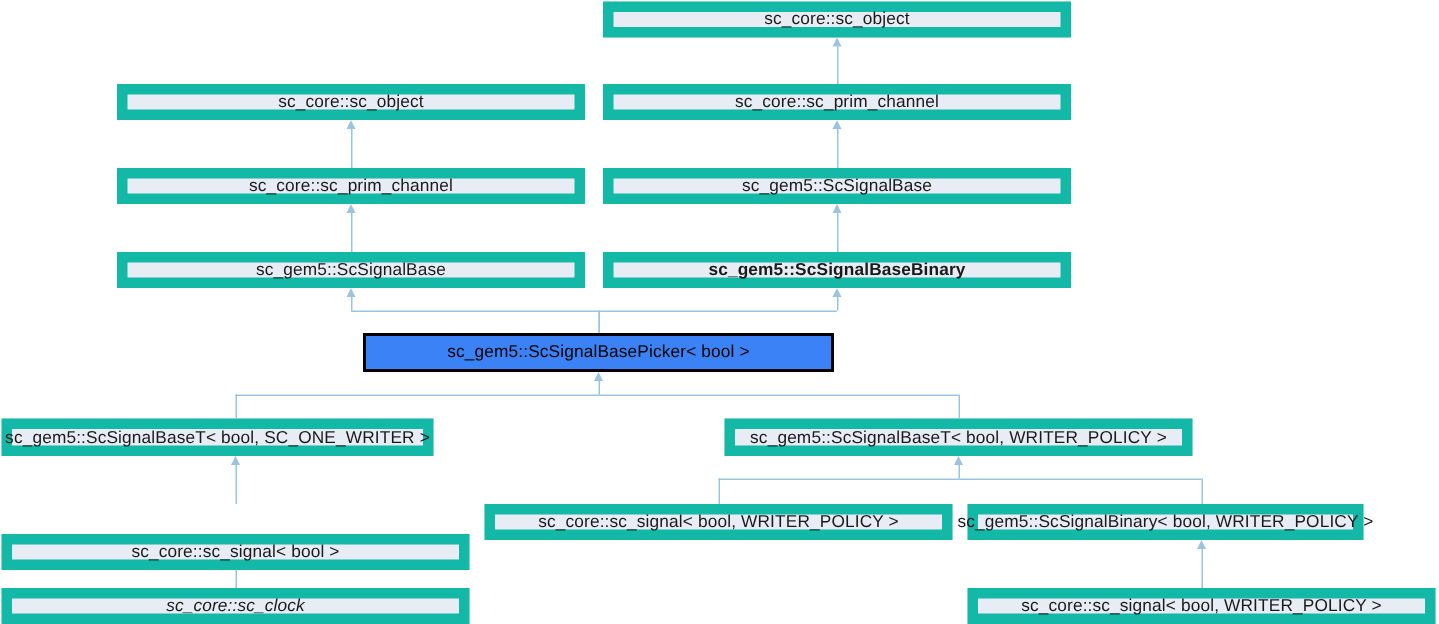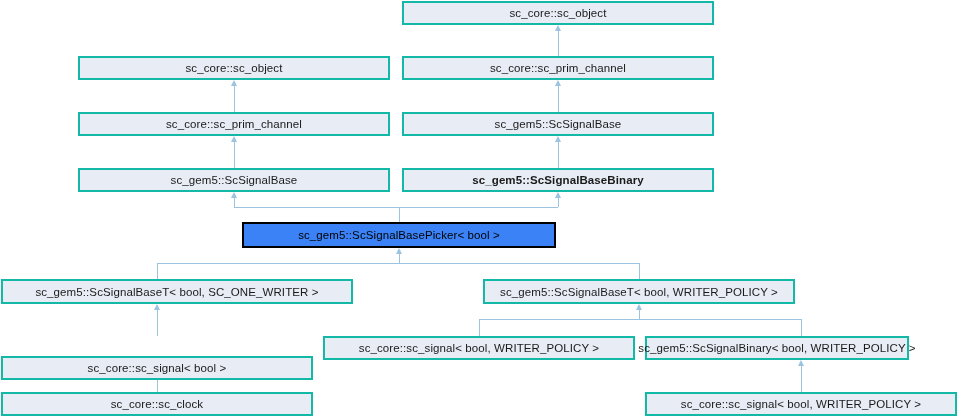--- a/index.html
+++ b/index.html
@@ -12,21 +12,21 @@
     width: 959px;
     height: 416px;
     background: #ffffff;
     font-family: "Liberation Sans", sans-serif;
     overflow: hidden;
   }
   .node {
     position: absolute;
     box-sizing: border-box;
     background: #e7ecf5;
-    border: 2px solid #14b8a6;
+    border: 7px solid #14b8a6;
     display: flex;
     align-items: center;
     justify-content: center;
     font-size: 11.5px;
     color: #1a1a1a;
     letter-spacing: 0.1px;
     white-space: nowrap;
     z-index: 3;
   }
   .node.current {
@@ -114,35 +114,35 @@
       </div>
       <div class="node" style="left: 78px; top: 168px; width: 312px; height: 24px;">
         <span class="label">sc_gem5::ScSignalBase</span>
       </div>
       <div class="node" style="left: 402px; top: 168px; width: 312px; height: 24px; font-weight: bold;">
         <span class="label">sc_gem5::ScSignalBaseBinary</span>
       </div>
       <div class="node current" style="left: 242px; top: 222px; width: 314px; height: 26px;">
         <span class="label">sc_gem5::ScSignalBasePicker&lt; bool &gt;</span>
       </div>
-      <div class="node" style="left: 1px; top: 279px; width: 352px; height: 25px;">
+      <div class="node" style="left: 1px; top: 279px; width: 288px; height: 25px;">
         <span class="label">sc_gem5::ScSignalBaseT&lt; bool, SC_ONE_WRITER &gt;</span>
       </div>
       <div class="node" style="left: 483px; top: 279px; width: 312px; height: 25px;">
         <span class="label">sc_gem5::ScSignalBaseT&lt; bool, WRITER_POLICY &gt;</span>
       </div>
       <div class="node" style="left: 1px; top: 356px; width: 312px; height: 24px;">
         <span class="label">sc_core::sc_signal&lt; bool &gt;</span>
       </div>
       <div class="node" style="left: 323px; top: 336px; width: 312px; height: 24px;">
         <span class="label">sc_core::sc_signal&lt; bool, WRITER_POLICY &gt;</span>
       </div>
       <div class="node" style="left: 645px; top: 336px; width: 264px; height: 24px;">
         <span class="label">sc_gem5::ScSignalBinary&lt; bool, WRITER_POLICY &gt;</span>
       </div>
-      <div class="node" style="left: 1px; top: 392px; width: 312px; height: 24px;">
+      <div class="node" style="left: 1px; top: 392px; width: 312px; height: 24px; font-style: italic;">
         <span class="label">sc_core::sc_clock</span>
       </div>
       <div class="node" style="left: 645px; top: 392px; width: 312px; height: 24px;">
         <span class="label">sc_core::sc_signal&lt; bool, WRITER_POLICY &gt;</span>
       </div>
     </div>
 </div>
 
 </body></html>

